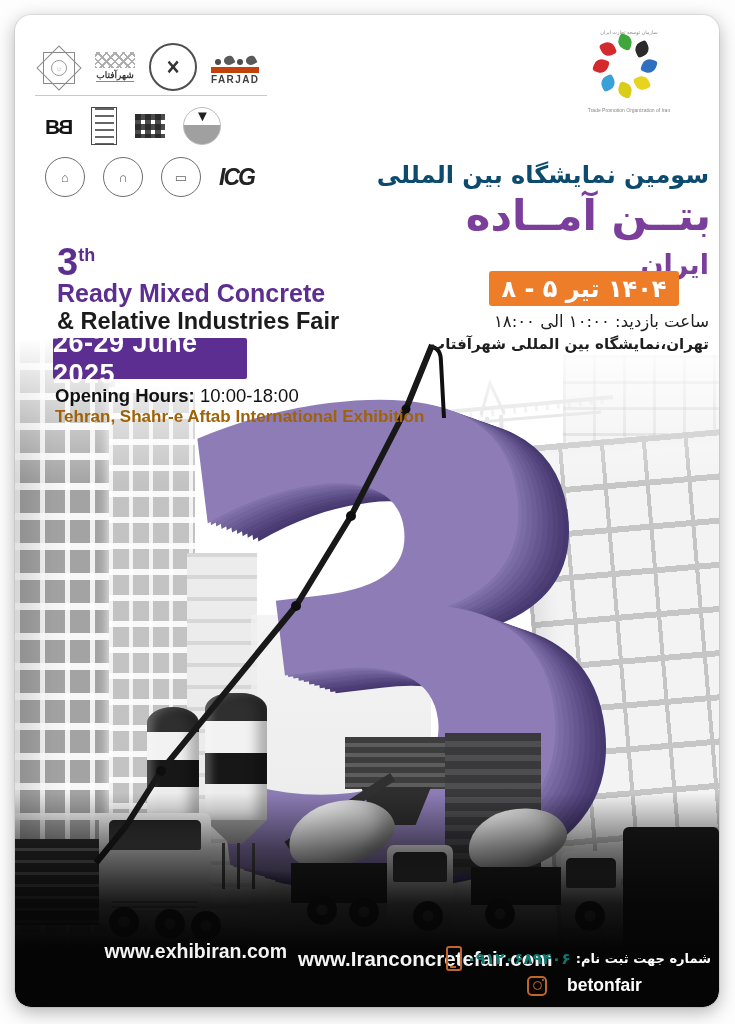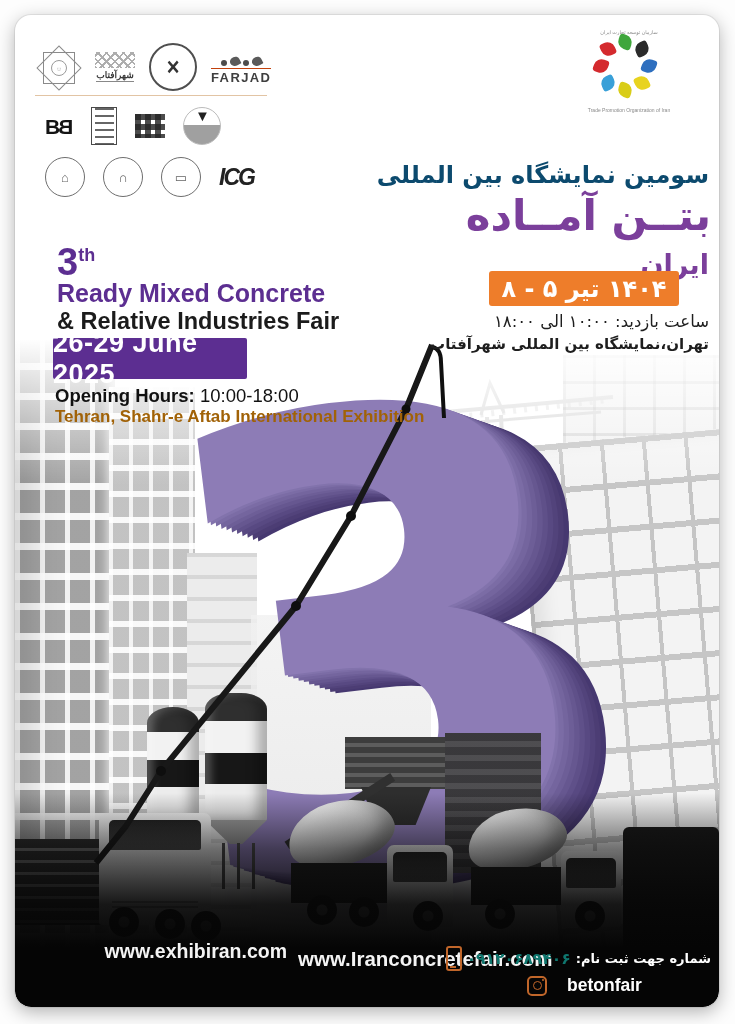--- a/index.html
+++ b/index.html
@@ -19,21 +19,21 @@
   .star-core{position:absolute;left:16px;top:16px;width:14px;height:14px;border-radius:50%;border:1px solid #9a9a9a;font-size:7px;color:#888;display:flex;align-items:center;justify-content:center;}
   .diam-cluster{width:40px;height:16px;background:
      repeating-linear-gradient(45deg,#9a9a9a 0 1.5px,transparent 1.5px 6px),
      repeating-linear-gradient(-45deg,#9a9a9a 0 1.5px,transparent 1.5px 6px);opacity:.8;}
   .aftab-label{font-size:9px;font-weight:bold;color:#3b3b3b;border-bottom:1px solid #888;padding-bottom:1px;margin-top:2px;}
   .ring-logo{width:44px;height:44px;border:2.4px solid #4f4f4f;border-radius:50%;display:flex;align-items:center;justify-content:center;}
   .ring-logo .x{font-size:17px;font-weight:bold;color:#333;transform:scaleY(1.15);}
   .farjad-fig{display:flex;gap:3px;height:16px;align-items:flex-end;}
   .fig-dot{width:6px;height:6px;border-radius:50%;background:#4c4c4c;}
   .fig-body{width:10px;height:9px;border-radius:50% 50% 10% 60%;background:#5a5a5a;transform:rotate(-28deg);}
-  .farjad-label{font-size:13px;font-weight:bold;letter-spacing:1.4px;color:#3f3f3f;border-top:1px solid #c2410c;margin-top:2px;padding-top:1px;}
+  .farjad-label{font-size:10px;font-weight:bold;letter-spacing:1.4px;color:#3f3f3f;border-top:6px solid #c2410c;margin-top:2px;padding-top:1px;}
   .bb{display:flex;font-weight:900;font-size:21px;color:#141414;line-height:1;}
   .bb span:last-child{transform:scaleX(-1);margin-left:-2px;}
   .stamp{width:24px;height:36px;border:1.6px solid #4a4a4a;background:
      repeating-linear-gradient(to bottom,#666 0 2px,transparent 2px 7px);background-size:80% 100%;background-position:center;background-repeat:no-repeat;}
   .blocks{width:30px;height:24px;background:
      repeating-linear-gradient(to right,#2d2d2d 0 6px,transparent 6px 10px),
      repeating-linear-gradient(to bottom,#2d2d2d 0 6px,transparent 6px 10px);background-blend-mode:multiply;opacity:.85;}
   .cem{width:36px;height:36px;border-radius:50%;background:linear-gradient(#ffffff 0 46%,#a0a0a0 46% 100%);border:1px solid #bbb;display:flex;align-items:flex-start;justify-content:center;}
   .cem .tri{font-size:15px;color:#222;line-height:1.1;}
   .round-stamp{width:38px;height:38px;border:1.8px solid #6e6e6e;border-radius:50%;display:flex;align-items:center;justify-content:center;font-size:13px;color:#666;}

